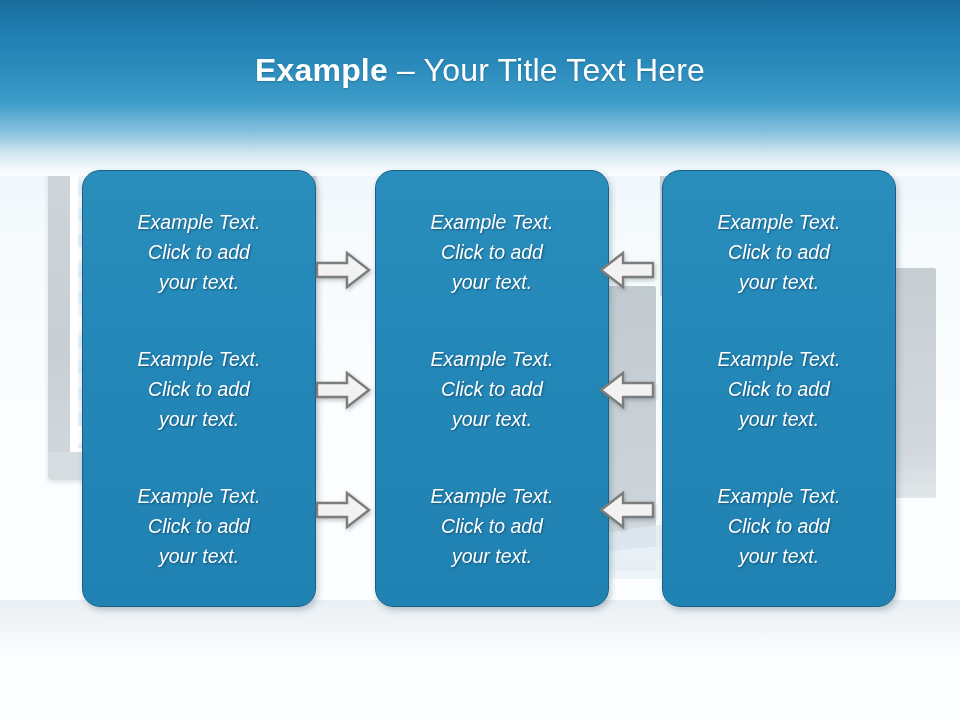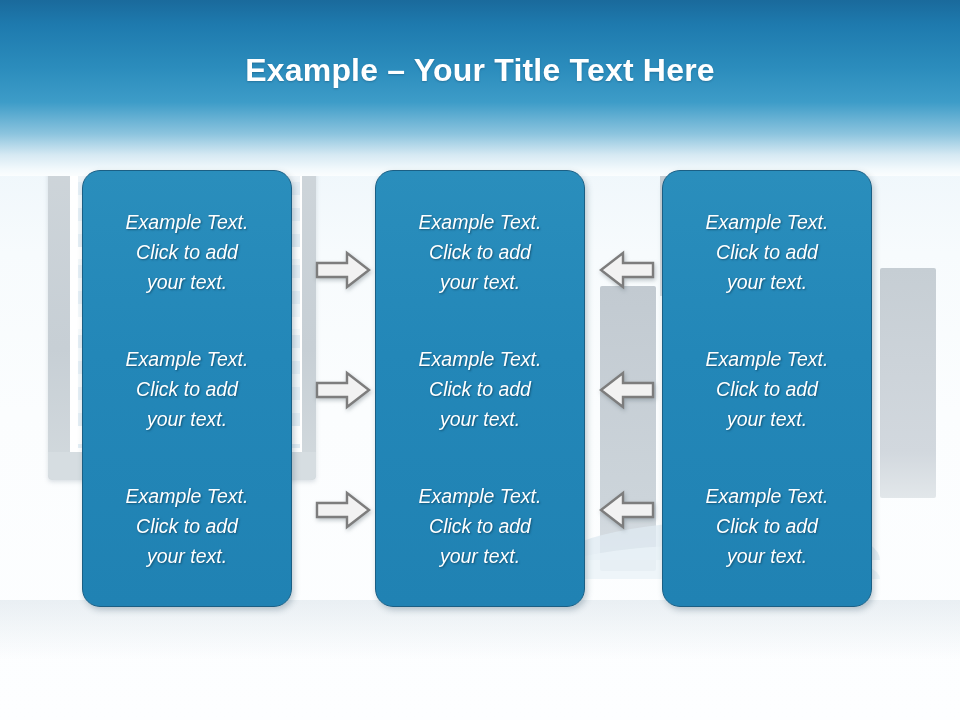--- a/index.html
+++ b/index.html
@@ -28,21 +28,21 @@
   }
   .title{
     position:absolute;left:0;top:50px;width:960px;
     text-align:center;color:#ffffff;
     font-size:32px;line-height:40px;
     letter-spacing:.2px;
     text-shadow:0 1px 2px rgba(0,40,70,.28);
     white-space:nowrap;
   }
   .title .bold{font-weight:bold;}
-  .title .light{font-weight:bold;}
+  .title .light{font-weight:normal;}
 
   
   .lower-wash{
     position:absolute;left:0;top:150px;width:960px;height:570px;
     background:linear-gradient(to bottom,#eef6fb 0%,#f7fbfd 18%,#fbfdfe 46%,#fdfeff 100%);
   }
 
   
   .art{position:absolute;left:0;top:0;width:960px;height:720px;}
 
@@ -110,21 +110,21 @@
     background:#eaf2f7;border-radius:50% 50% 0 0 / 100% 100% 0 0;
     opacity:.8;
   }
   .floorshadow{
     position:absolute;left:0;top:600px;width:960px;height:60px;
     background:linear-gradient(to bottom,rgba(198,212,222,.35) 0%,rgba(255,255,255,0) 100%);
   }
 
   
   .col{
-    position:absolute;top:170px;width:210px;height:437px;
+    position:absolute;top:170px;width:234px;height:437px;
     background:linear-gradient(to bottom,#2a8ebc 0%,#2387b8 42%,#2082b3 100%);
     border:1px solid #1b5f84;
     border-radius:18px;
     box-shadow:2px 3px 6px rgba(60,90,110,.32);
     box-sizing:border-box;
     display:flex;flex-direction:column;
     justify-content:space-around;
     align-items:center;
     padding:12px 0;
   }

